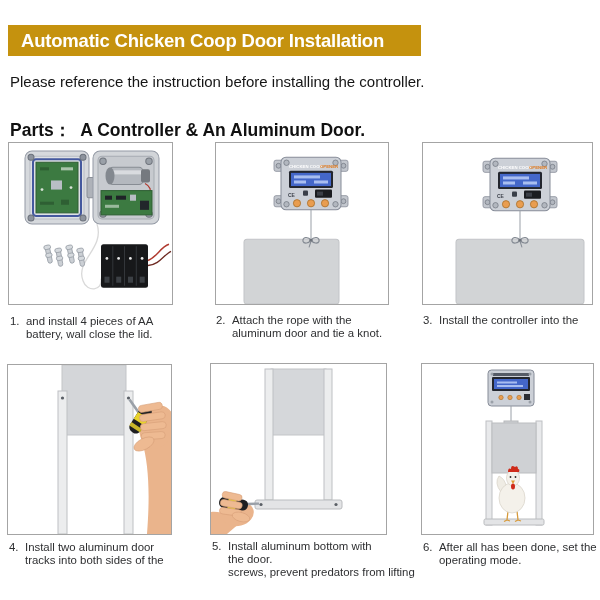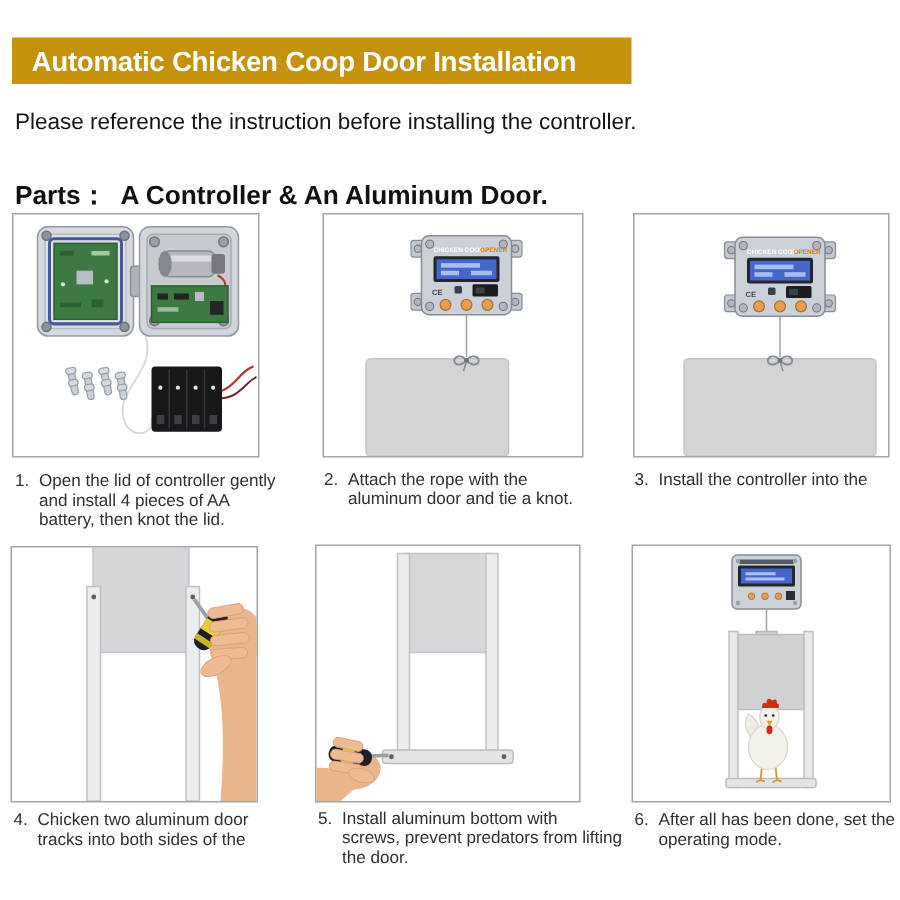--- a/index.html
+++ b/index.html
@@ -281,45 +281,44 @@
         <ellipse cx="91" cy="122.5" rx="2" ry="3" fill="#cf2b1a"></ellipse>
         <path d="M89,116.5 l2,3.5 l2,-3.5 z" fill="#e09a2f"></path>
         <circle cx="88.5" cy="113" r="0.9" fill="#2a2a2a"></circle>
         <circle cx="93.5" cy="113" r="0.9" fill="#2a2a2a"></circle>
       </g>
     </svg>
   </div>
 
   <div class="caption" style="left:10px;top:315px;">
     <span class="num">1.</span>
-    <div class="cap-line">Open the lid of controller gently</div>
     <div class="cap-line">and install 4 pieces of AA</div>
-    <div class="cap-line">battery, then knot the lid.</div>
+    <div class="cap-line">battery, wall close the lid.</div>
   </div>
   <div class="caption" style="left:216px;top:314px;">
     <span class="num">2.</span>
     <div class="cap-line">Attach the rope with the</div>
     <div class="cap-line">aluminum door and tie a knot.</div>
 
   </div>
   <div class="caption" style="left:423px;top:314px;">
     <span class="num">3.</span>
     <div class="cap-line">Install the controller into the</div>
 
   </div>
   <div class="caption" style="left:9px;top:541px;">
     <span class="num">4.</span>
-    <div class="cap-line">Chicken two aluminum door</div>
+    <div class="cap-line">Install two aluminum door</div>
     <div class="cap-line">tracks into both sides of the</div>
   </div>
   <div class="caption" style="left:212px;top:540px;">
     <span class="num">5.</span>
     <div class="cap-line">Install aluminum bottom with</div>
+    <div class="cap-line">the door.</div>
     <div class="cap-line">screws, prevent predators from lifting</div>
-    <div class="cap-line">the door.</div>
   </div>
   <div class="caption" style="left:423px;top:541px;">
     <span class="num">6.</span>
     <div class="cap-line">After all has been done, set the</div>
     <div class="cap-line">operating mode.</div>
 
   </div>
 
 </div>
 

